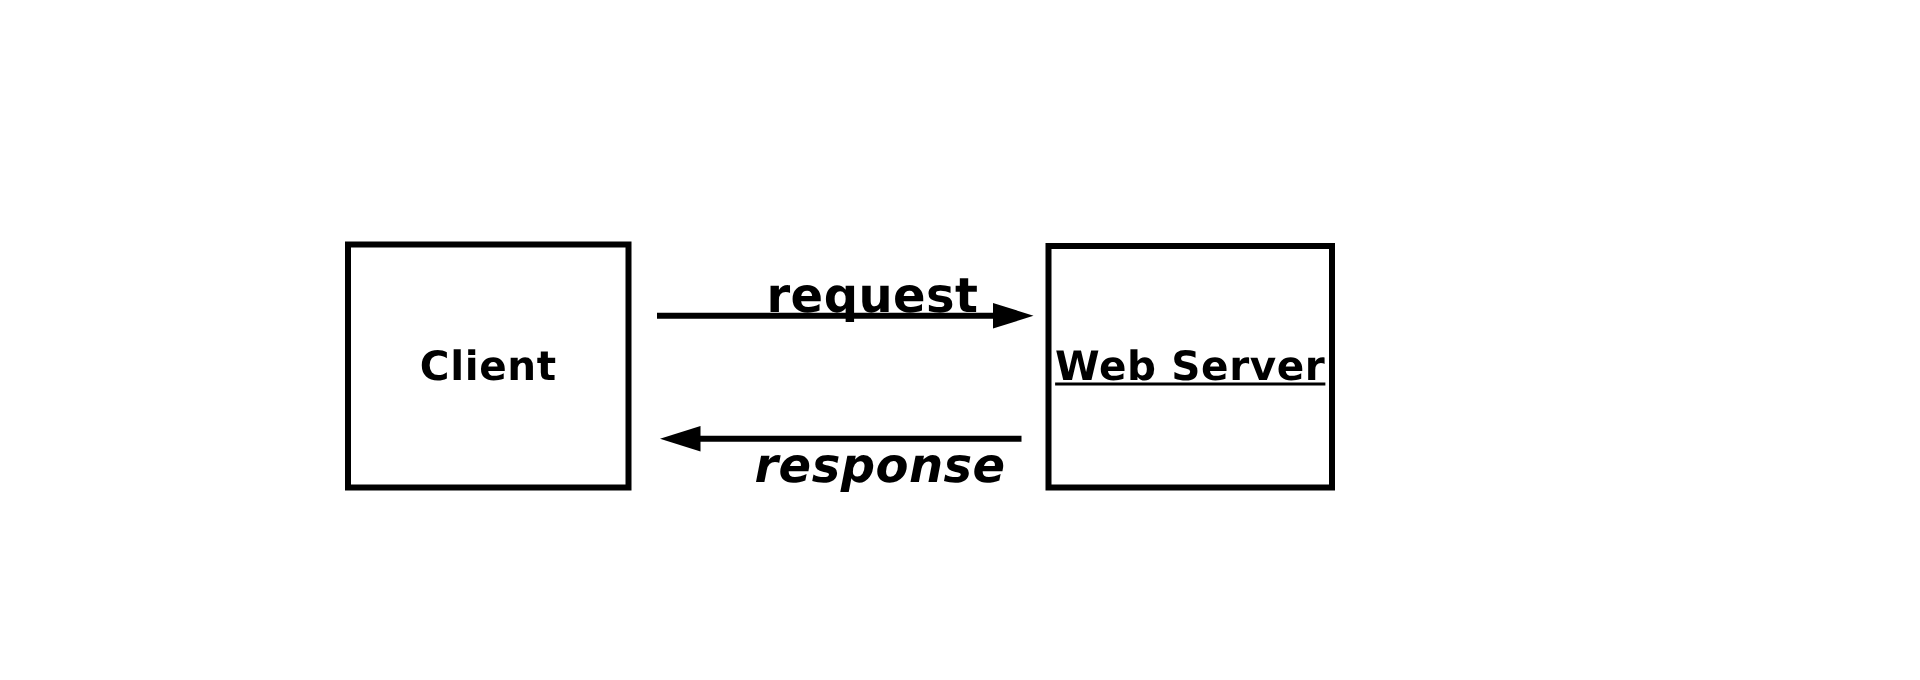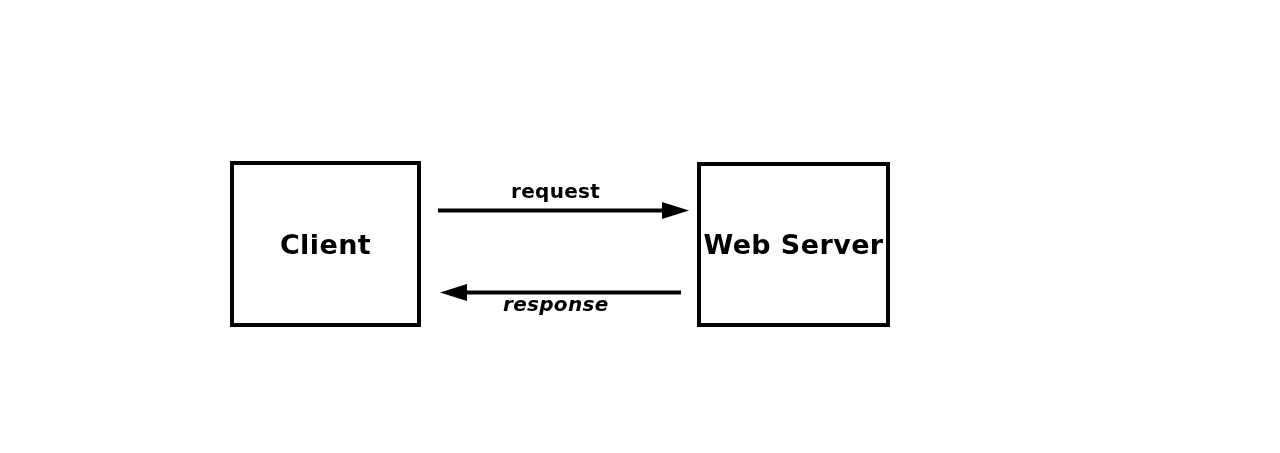--- a/index.html
+++ b/index.html
@@ -40,20 +40,21 @@
     left: 230px;
     top: 161px;
     width: 191px;
     height: 166px;
   }
   #webserver-box {
     left: 697px;
     top: 162px;
     width: 193px;
     height: 165px;
+    text-decoration: underline;
   }
   .edge-svg {
     position: absolute;
     left: 0;
     top: 0;
     width: 1280px;
     height: 453px;
     overflow: visible;
     pointer-events: none;
   }
@@ -63,21 +64,21 @@
     fill: none;
   }
   .edge-head {
     fill: #000000;
     stroke: none;
   }
   .edge-label {
     position: absolute;
     font-family: "DejaVu Sans", sans-serif;
     font-weight: 700;
-    font-size: 20px;
+    font-size: 32px;
     letter-spacing: 0.3px;
     color: #000000;
     white-space: nowrap;
     line-height: 1;
   }
   #request-label {
     left: 511px;
     top: 181px;
   }
   #response-label {

